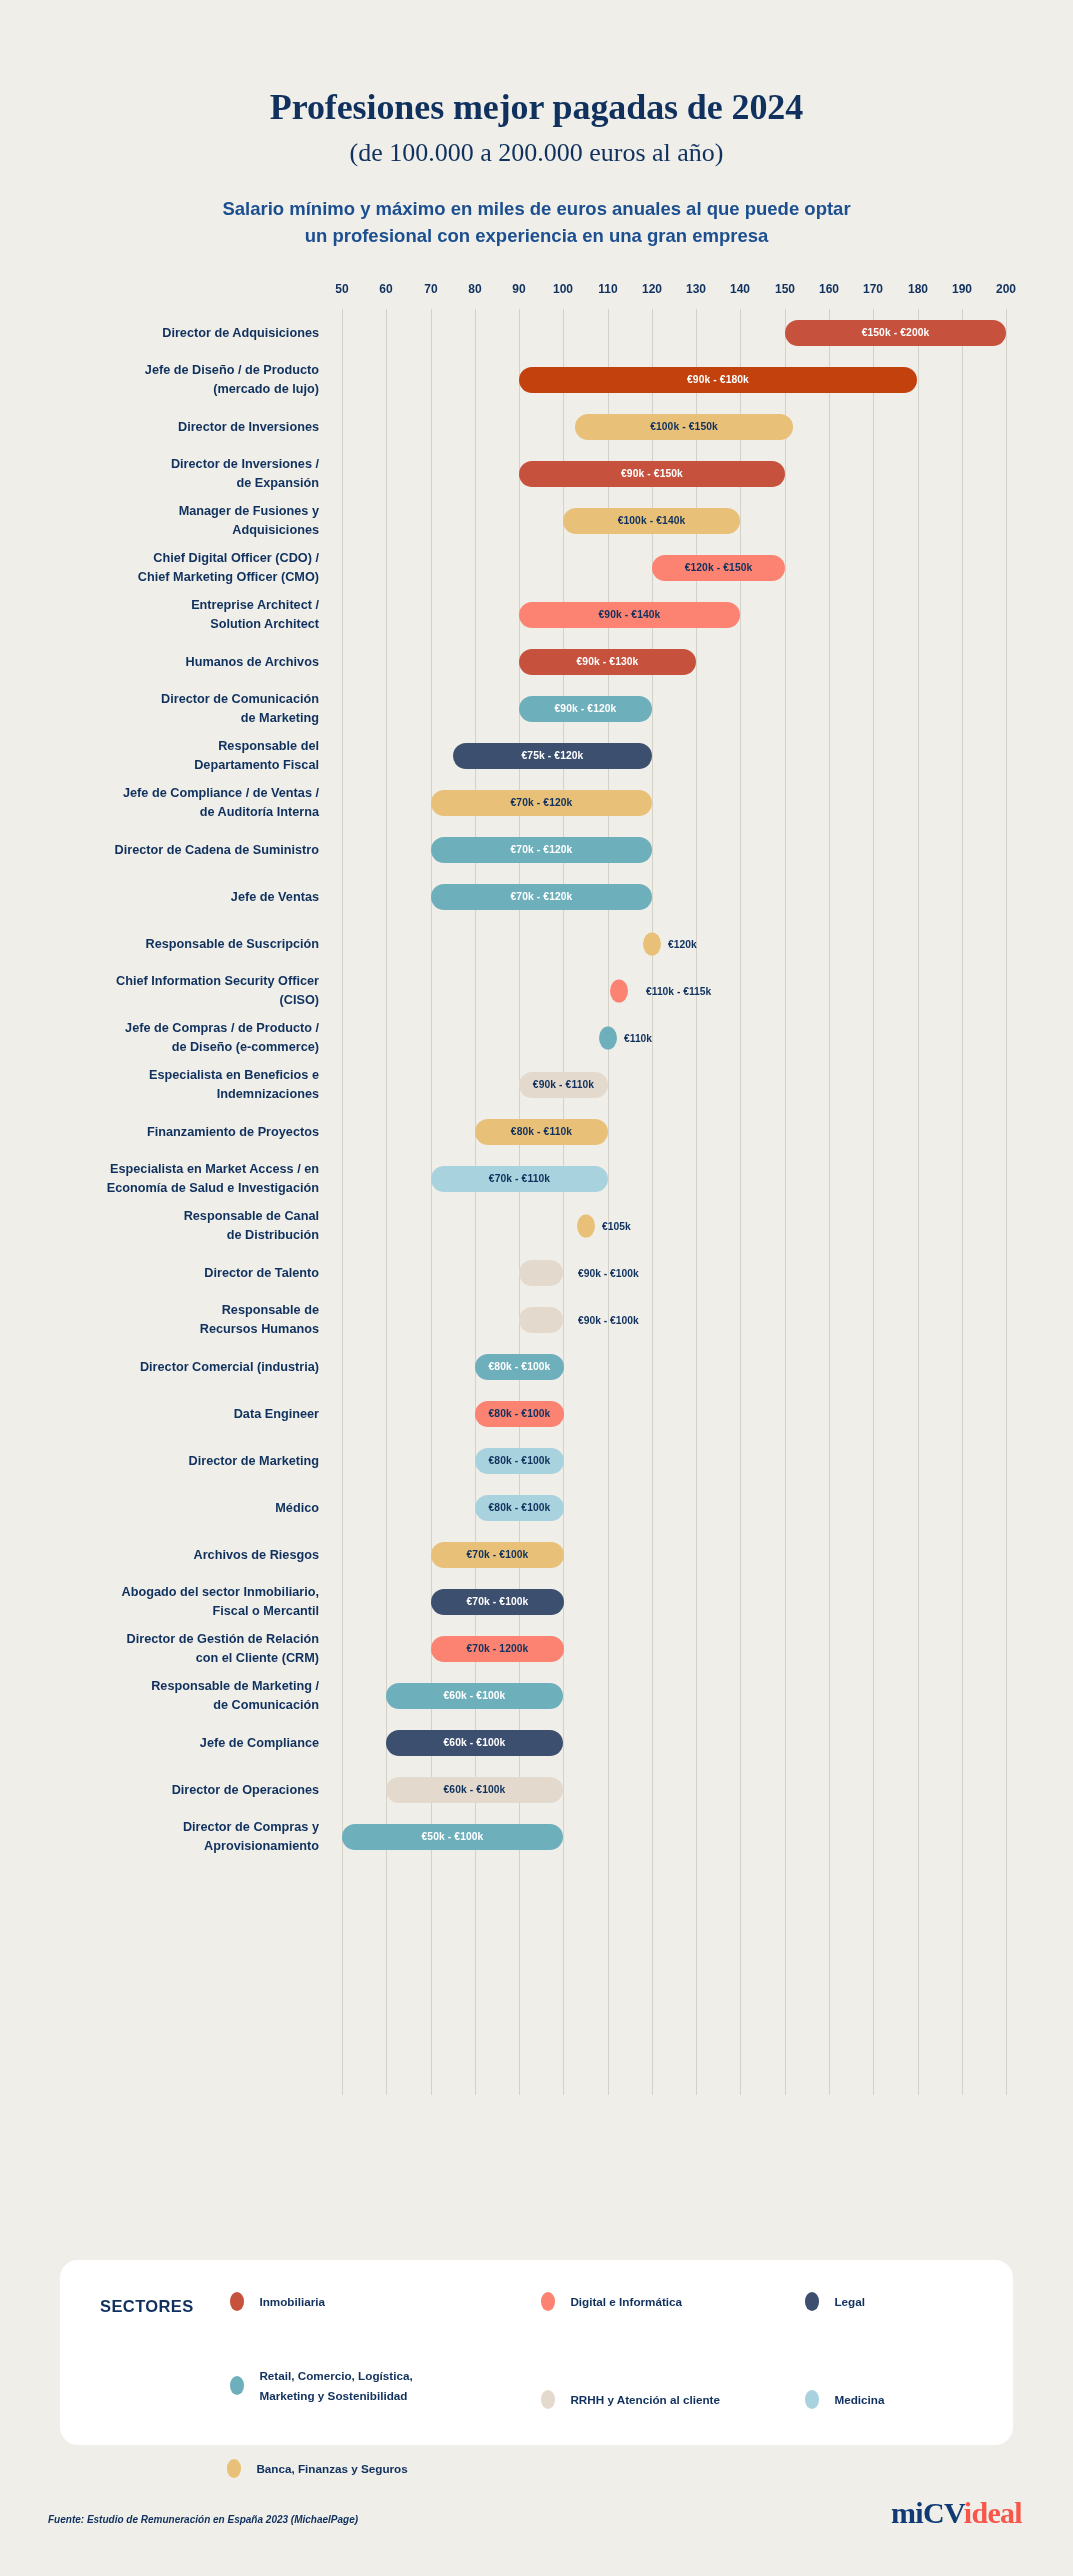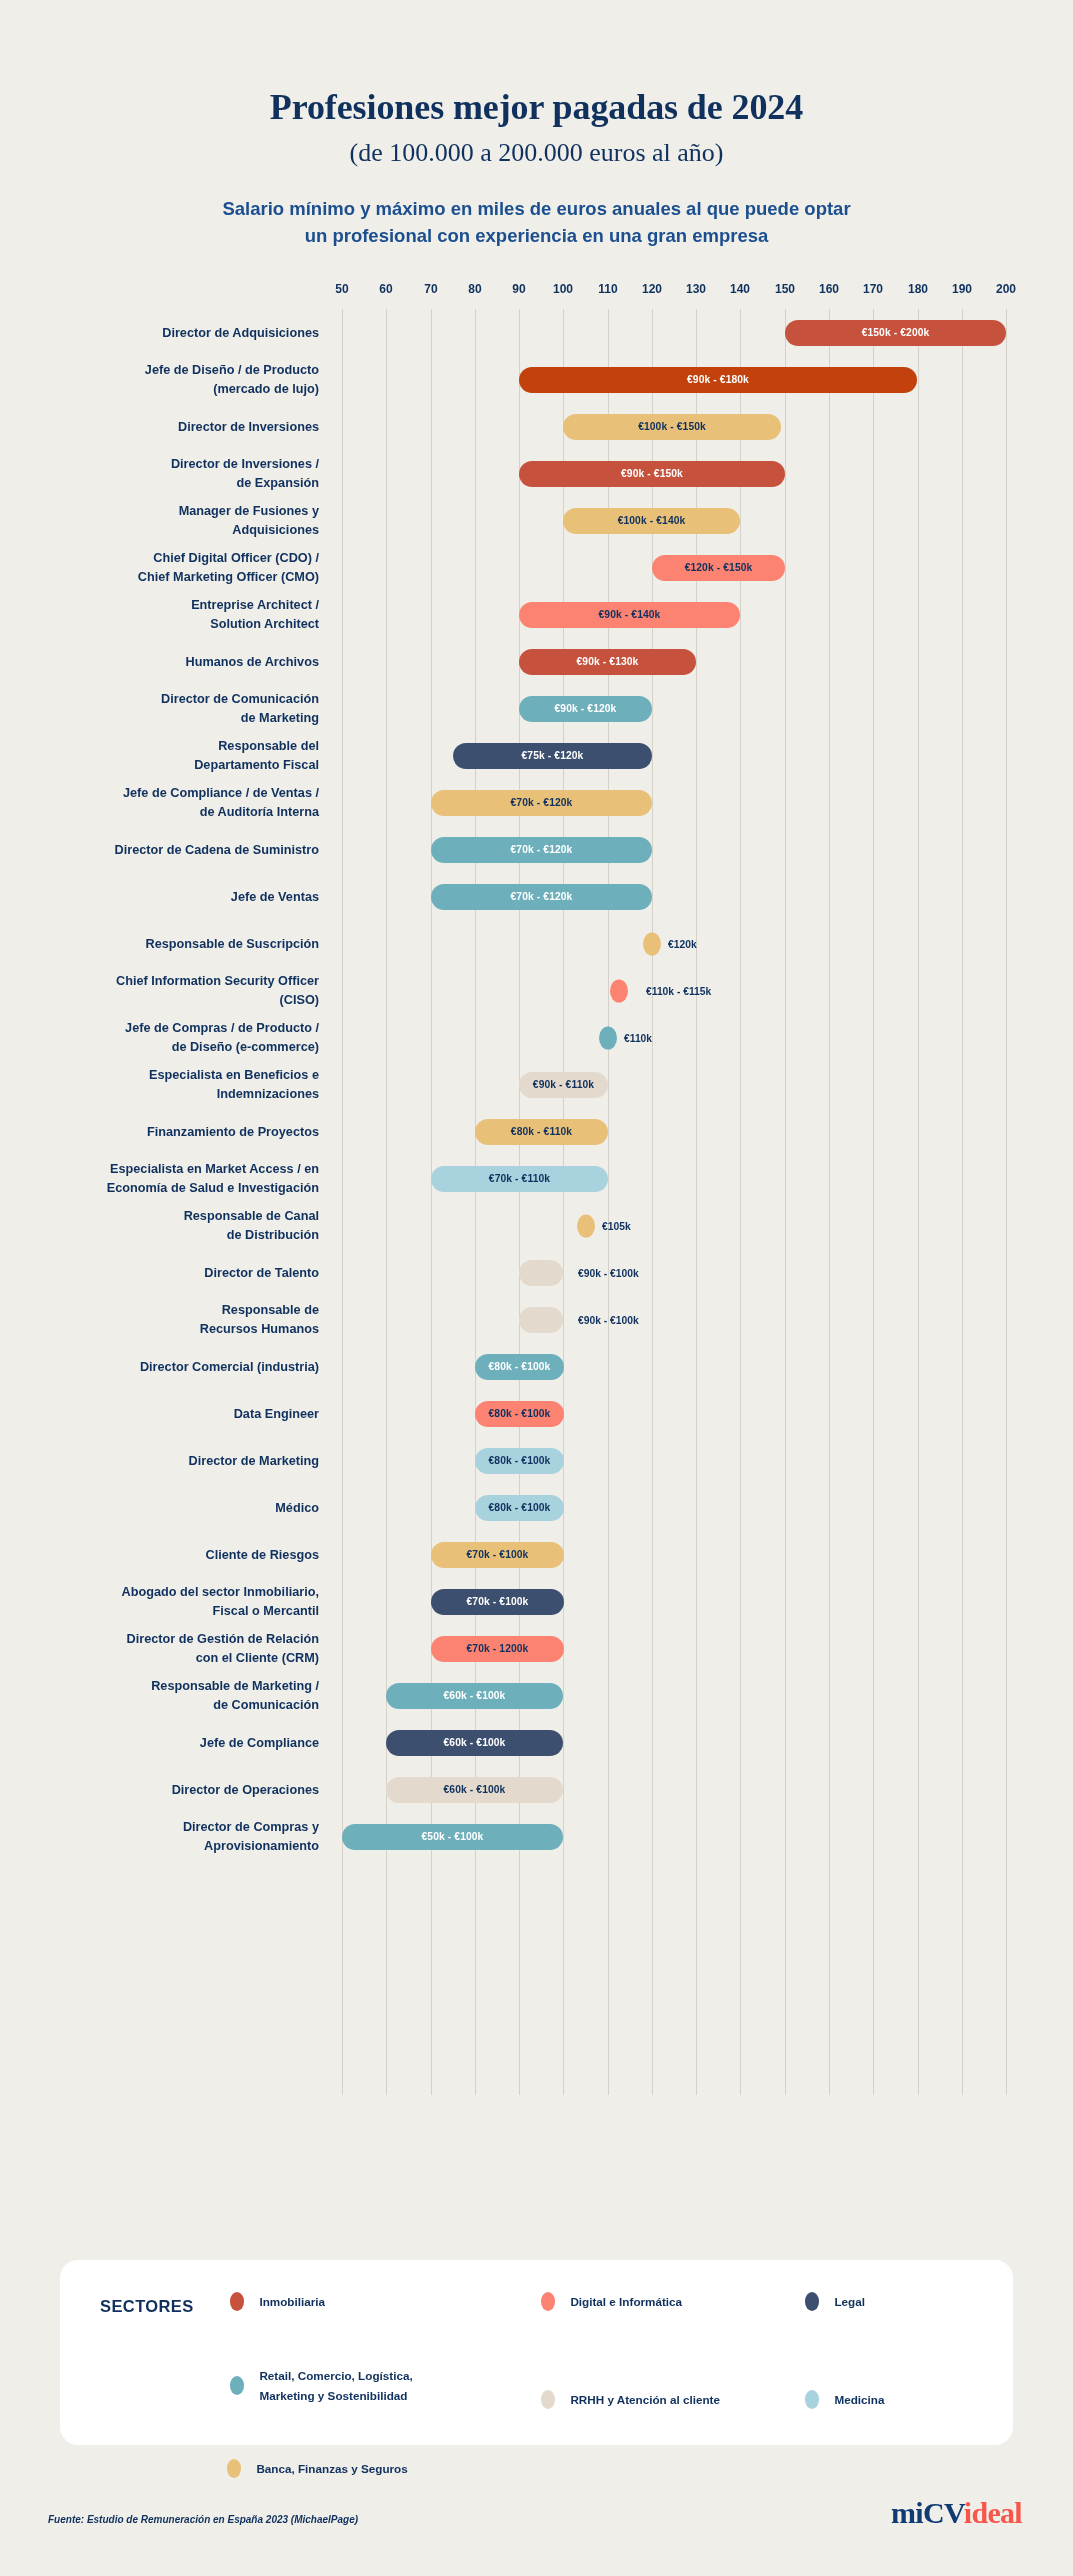--- a/index.html
+++ b/index.html
@@ -257,21 +257,21 @@
             </div>
           </div>
           <div class="row">
             <div class="row-label">Jefe de Diseño / de Producto<br>(mercado de lujo)</div>
             <div class="bar" style="left: 519px; width: 398px; background: #c2410c;">
               <span class="bar-text inside-light">€90k - €180k</span>
             </div>
           </div>
           <div class="row">
             <div class="row-label">Director de Inversiones</div>
-            <div class="bar" style="left: 563px; width: 218px; background: rgb(232, 192, 119);">
+            <div class="bar" style="left: 575px; width: 218px; background: rgb(232, 192, 119);">
               <span class="bar-text inside-dark">€100k - €150k</span>
             </div>
           </div>
           <div class="row">
             <div class="row-label">Director de Inversiones /<br>de Expansión</div>
             <div class="bar" style="left: 519px; width: 266px; background: rgb(198, 81, 60);">
               <span class="bar-text inside-light">€90k - €150k</span>
             </div>
           </div>
           <div class="row">
@@ -394,21 +394,21 @@
               <span class="bar-text inside-dark">€80k - €100k</span>
             </div>
           </div>
           <div class="row">
             <div class="row-label">Médico</div>
             <div class="bar" style="left: 475px; width: 89px; background: rgb(168, 210, 221);">
               <span class="bar-text inside-dark">€80k - €100k</span>
             </div>
           </div>
           <div class="row">
-            <div class="row-label">Cliente de Riesgos</div>
+            <div class="row-label">Archivos de Riesgos</div>
             <div class="bar" style="left: 431px; width: 133px; background: rgb(232, 192, 119);">
               <span class="bar-text inside-dark">€70k - €100k</span>
             </div>
           </div>
           <div class="row">
             <div class="row-label">Abogado del sector Inmobiliario,<br>Fiscal o Mercantil</div>
             <div class="bar" style="left: 431px; width: 133px; background: rgb(61, 79, 111);">
               <span class="bar-text inside-light">€70k - €100k</span>
             </div>
           </div>

